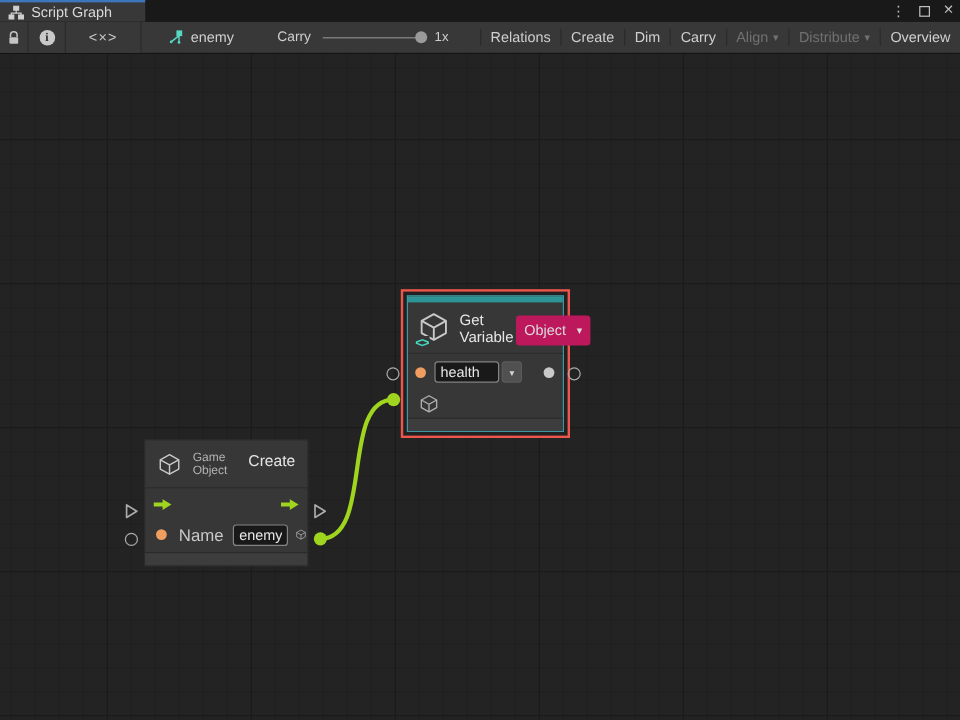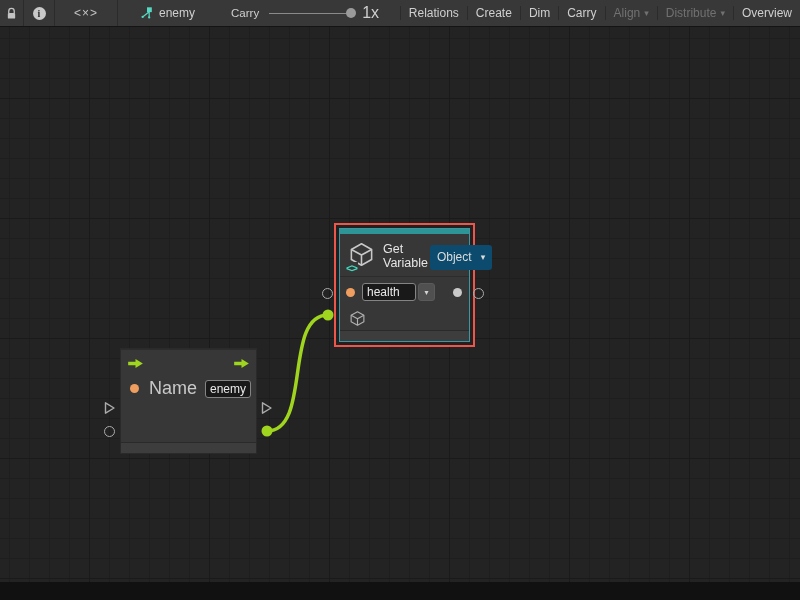--- a/index.html
+++ b/index.html
@@ -28,21 +28,21 @@
   .tbtn.icon-btn { border-right:1px solid #2b2b2b; }
   .lockbtn { width:24px; }
   .infobtn { width:31px; }
   .codebtn { width:63px; font-size:12px; color:#c4c4c4; letter-spacing:1px; }
   .infocircle { width:13px; height:13px; border-radius:50%; background:#c9c9c9; color:#2d2d2d; font-family:"Liberation Serif", serif; font-weight:bold; font-size:10px; line-height:13px; text-align:center; display:inline-block; }
   .chip { display:flex; align-items:center; gap:5px; margin-left:22px; font-size:12px; }
   .zoomlabel { align-self:center; margin-left:36px; font-size:11.5px; }
   .slider { position:relative; align-self:center; margin-left:10px; width:86px; height:10px; }
   .slider .track { position:absolute; top:4.5px; left:0; right:0; height:1.5px; background:#8a8a8a; }
   .slider .handle { position:absolute; top:0; right:-1px; width:10px; height:10px; border-radius:50%; background:#9a9a9a; }
-  .zoomval { align-self:center; margin-left:7px; font-size:16px; }
+  .zoomval { align-self:center; margin-left:7px; font-size:11px; }
   .rightbtns { margin-left:auto; display:flex; align-items:center; }
   .rightbtns .tbtn { border-left:1px solid #2b2b2b; padding:0 8px; white-space:nowrap; }
   .tbtn.disabled { color:#717171; }
   .caret { font-size:9px; margin-left:4px; line-height:1; }
   
   .canvas {
     position:relative; width:800px; height:555px; background-color:#232323;
     background-image:
       linear-gradient(to bottom, #1a1a1a 1px, transparent 1px),
       linear-gradient(to right,  #1a1a1a 1px, transparent 1px),
@@ -56,55 +56,73 @@
   .sep { height:1px; background:#2c2c2c; flex:none; }
   .footer { height:11px; background:#3d3d3d; border-top:1px solid #2a2a2a; margin-top:auto; flex:none; }
   
   .create-node { left:120px; top:321px; width:137px; height:106px; border:1px solid #2a2a2a; }
   .create-header { display:flex; align-items:center; gap:9px; padding:8px 10px 7px 10px; }
   .hdr-col { display:flex; flex-direction:row; gap:2px; }
   .hdr-small { font-size:10px; color:#b3b3b3; }
   .hdr-big { font-size:13px; color:#e6e6e6; }
   .flow-row { display:flex; align-items:center; justify-content:space-between; padding:0 6px; height:26px; }
   .name-row { display:flex; align-items:center; padding-left:9px; height:25px; }
-  .label { font-size:18px; color:#c9c9c9; }
+  .label { font-size:14px; color:#c9c9c9; }
   .field {
     background:#191919; border:1px solid #848484; border-radius:3px; color:#e8e8e8;
     font-size:12px; font-family:inherit; padding:0 4px; height:18px; outline:none;
   }
   .enemy-field { width:46px; margin-left:8px; }
   
   .gv-outline { position:absolute; left:334px; top:196px; width:141px; height:124px; border:2px solid #ed564b; background:#212121; padding:3px; }
   .gv-node { position:relative; width:131px; height:114px; border:1px solid #3f95a0; background:#373737; display:flex; flex-direction:column; }
   .gv-strip { height:5px; background:#2e9596; flex:none; }
   .gv-header { display:flex; align-items:flex-start; gap:8px; padding:7px 7px 5px 8px; }
   .gv-icon-wrap { position:relative; width:27px; height:30px; }
   .type-glyph { position:absolute; left:-2px; bottom:-3px; font-weight:bold; font-size:11px; color:#43dcc0; background:#373737; letter-spacing:-1px; padding-right:1px; }
   .gv-title { font-size:12.5px; color:#e6e6e6; margin-top:1px; }
   .gv-dropdown {
     margin-top:4px; display:inline-flex; align-items:center; gap:5px;
-    background:#0c4a6e; border-radius:3px; padding:1px 7px 2px 7px; font-size:12px; color:#dcdcdc;
+    background:#be185d; border-radius:3px; padding:1px 7px 2px 7px; font-size:12px; color:#dcdcdc;
   }
   .value-row { display:flex; align-items:center; padding:0 6px; height:30px; }
   .health-field { width:54px; margin-left:7px; }
   .mini-drop { width:17px; height:18px; margin-left:2px; background:#505050; border:1px solid #5a5a5a; border-radius:3px; display:flex; align-items:center; justify-content:center; font-size:8px; color:#d4d4d4; }
   .cube-row { display:flex; align-items:center; padding-left:9px; height:23px; }
   
   .dot { border-radius:50%; flex:none; }
   .dot.orange { width:9px; height:9px; background:#ef9e5f; }
   .dot.white { width:9px; height:9px; background:#c9c9c9; margin-left:auto; margin-right:1px; }
   .ring { position:absolute; width:11px; height:11px; border:1.5px solid #ababab; border-radius:50%; }
   .tri { position:absolute; }
   .wires { position:absolute; left:0; top:0; pointer-events:none; }
 </style>
 </head>
 <body>
 
 <div class="screen">
 
+  <div class="tabbar">
+    <div class="tab">
+      <svg width="13" height="13" viewBox="0 0 16 16">
+        <g stroke="#cfcfcf" stroke-width="1.2" fill="none">
+          <rect x="5.5" y="1.5" width="5" height="4" fill="#cfcfcf"></rect>
+          <path d="M8,5.5 V8.5 M3,11 V8.5 H13 V11"></path>
+          <rect x="0.5" y="10.5" width="5" height="4" fill="#cfcfcf"></rect>
+          <rect x="10.5" y="10.5" width="5" height="4" fill="#cfcfcf"></rect>
+        </g>
+      </svg>
+      <span>Script Graph</span>
+    </div>
+    <div class="winctrls">
+      <span class="kebab">⋮</span>
+      <span class="maxbox"></span>
+      <span class="closex">✕</span>
+    </div>
+  </div>
 
   <div class="toolbar">
     <button class="tbtn icon-btn lockbtn">
       <svg width="11" height="13" viewBox="0 0 12 14">
         <path d="M3,6.5 V4.5 a3,3 0 0 1 6,0 V6.5" fill="none" stroke="#c4c4c4" stroke-width="1.4"></path>
         <rect x="2" y="6.5" width="8" height="6" rx="1" fill="#c4c4c4"></rect>
       </svg>
     </button>
     <button class="tbtn icon-btn infobtn">
       <span class="infocircle">i</span>
@@ -153,20 +171,32 @@
       </button>
       <button class="tbtn">
           <span>Overview</span>
         </button>
     </div>
   </div>
 
   <div class="canvas">
 
     <div class="node create-node">
+      <div class="create-header">
+        <svg width="24" height="24" viewBox="0 0 24 24">
+          <g fill="none" stroke="#c8c8c8" stroke-width="1.4" stroke-linejoin="round">
+            <polygon points="12,2.5 21,7.5 21,16.5 12,21.5 3,16.5 3,7.5"></polygon>
+            <path d="M3,7.5 L12,12.5 L21,7.5 M12,12.5 V21.5"></path>
+          </g>
+        </svg>
+        <div class="hdr-col">
+          <span class="hdr-small">Game Object</span>
+          <span class="hdr-big">Create</span>
+        </div>
+      </div>
       <div class="sep"></div>
       <div class="flow-row">
         <svg width="17" height="11" viewBox="0 0 18 12">
           <path d="M1,4.2 H9 V1.2 L17,6 L9,10.8 V7.8 H1 Z" fill="#9fd41f"></path>
         </svg>
         <svg width="17" height="11" viewBox="0 0 18 12">
           <path d="M1,4.2 H9 V1.2 L17,6 L9,10.8 V7.8 H1 Z" fill="#9fd41f"></path>
         </svg>
       </div>
       <div class="name-row">

